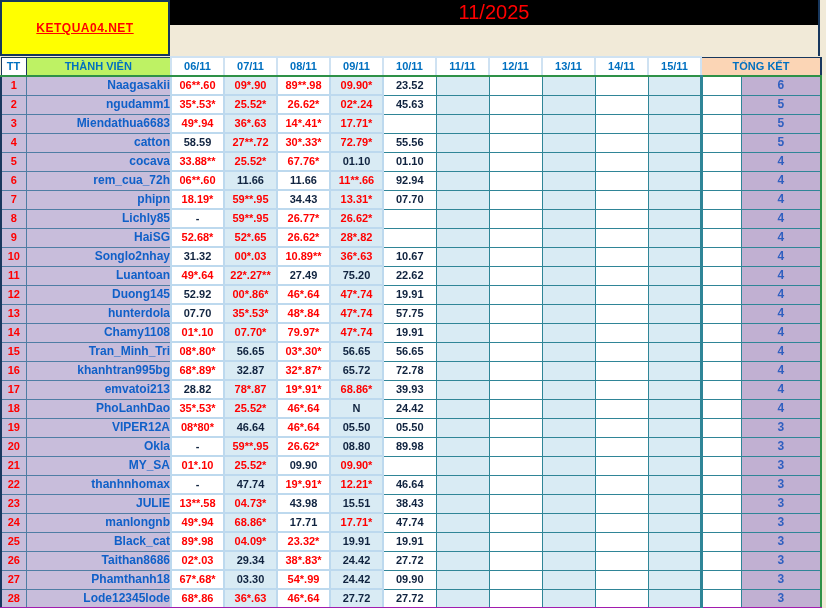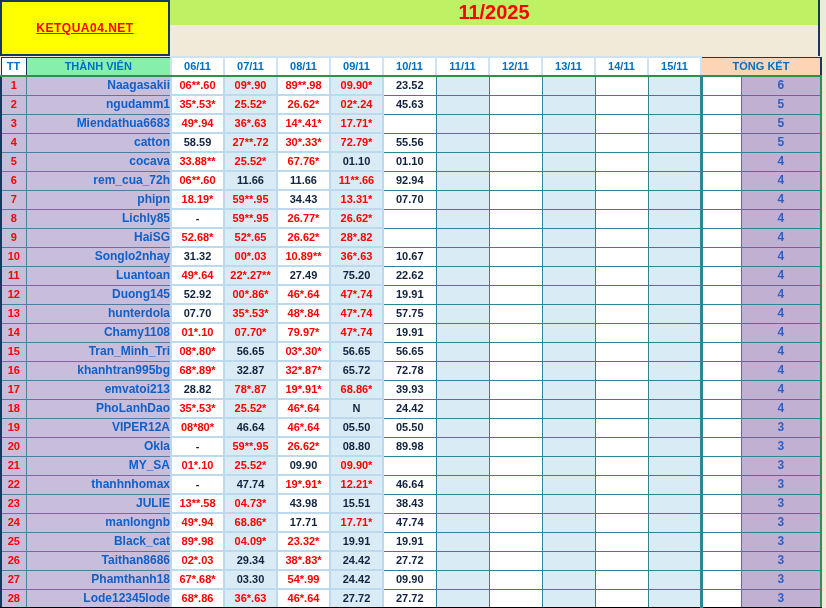--- a/index.html
+++ b/index.html
@@ -21,36 +21,36 @@
     text-decoration:underline;letter-spacing:0.5px;
   }
   .top-right{box-sizing:border-box;width:650px;height:56px;border-right:2px solid #17375d;}
   .title-row{
     box-sizing:border-box;height:28px;background:#d3dff0;
     border-top:1px solid #8ea9c8;border-bottom:3px solid #17375d;
     display:flex;align-items:center;justify-content:center;
     color:#e8650c;font-weight:bold;font-size:12.5px;
   }
   .month-row{
-    box-sizing:border-box;height:25px;background:#bef264;
+    box-sizing:border-box;height:25px;background:#000000;
     display:flex;align-items:center;justify-content:center;
-    color:#ff0000;font-weight:bold;font-size:20px;
+    color:#ff0000;font-weight:normal;font-size:20px;
   }
   
   table{border-collapse:collapse;table-layout:fixed;width:820px;}
   tr{height:19px;}
   th,td{
     box-sizing:border-box;padding:0;margin:0;
     font-weight:bold;font-size:11px;line-height:17px;
     text-align:center;vertical-align:middle;
     overflow:hidden;white-space:nowrap;
   }
   th{color:#0070c0;border-bottom:2px solid #2e9147;}
   .h-tt{background:#ffffff;border:1px solid #17375d;border-bottom:2px solid #2e9147;}
-  .h-member{background:#86efac;border:1px solid #17375d;border-bottom:2px solid #2e9147;}
+  .h-member{background:#bef264;border:1px solid #17375d;border-bottom:2px solid #2e9147;}
   .h-date{background:#ffffff;border:2px solid #cfe2f2;border-bottom:2px solid #2e9147;}
   .h-tk{background:#fbd5b5;border:1px solid #17375d;border-right:2px solid #17375d;border-bottom:2px solid #2e9147;}
   .c-tt{
     background:#c8bddb;color:#ff0000;
     border:1px solid #4f7da4;border-left:2px solid #17375d;
   }
   .c-name{
     background:#c8bddb;color:#1060c8;
     border:1px solid #4f7da4;
     text-align:right;padding-left:5px;font-size:12px;
@@ -60,21 +60,21 @@
   .b-teal{border:1px solid #2f8597;}
   .fill-pale{background:#d9ebf4;}
   .fill-white{background:#ffffff;}
   .red{color:#ff0000;}
   .blk{color:#10233f;}
   .c-sp{background:#ffffff;border:1px solid #2f8597;border-left:3px solid #2f8597;}
   .c-tk{
     background:#c1b0d2;color:#2f5fc0;font-size:12px;
     border:1px solid #2f8597;border-right:2px solid #2e9147;
   }
-  tbody tr:last-child td{border-bottom:2px solid #000000;}
+  tbody tr:last-child td{border-bottom:2px solid #a21caf;}
 </style>
 </head>
 <body>
 
 <div class="top">
   <div class="logo">
     <span>KETQUA04.NET</span>
   </div>
   <div class="top-right">
     <div class="month-row">11/2025</div>

